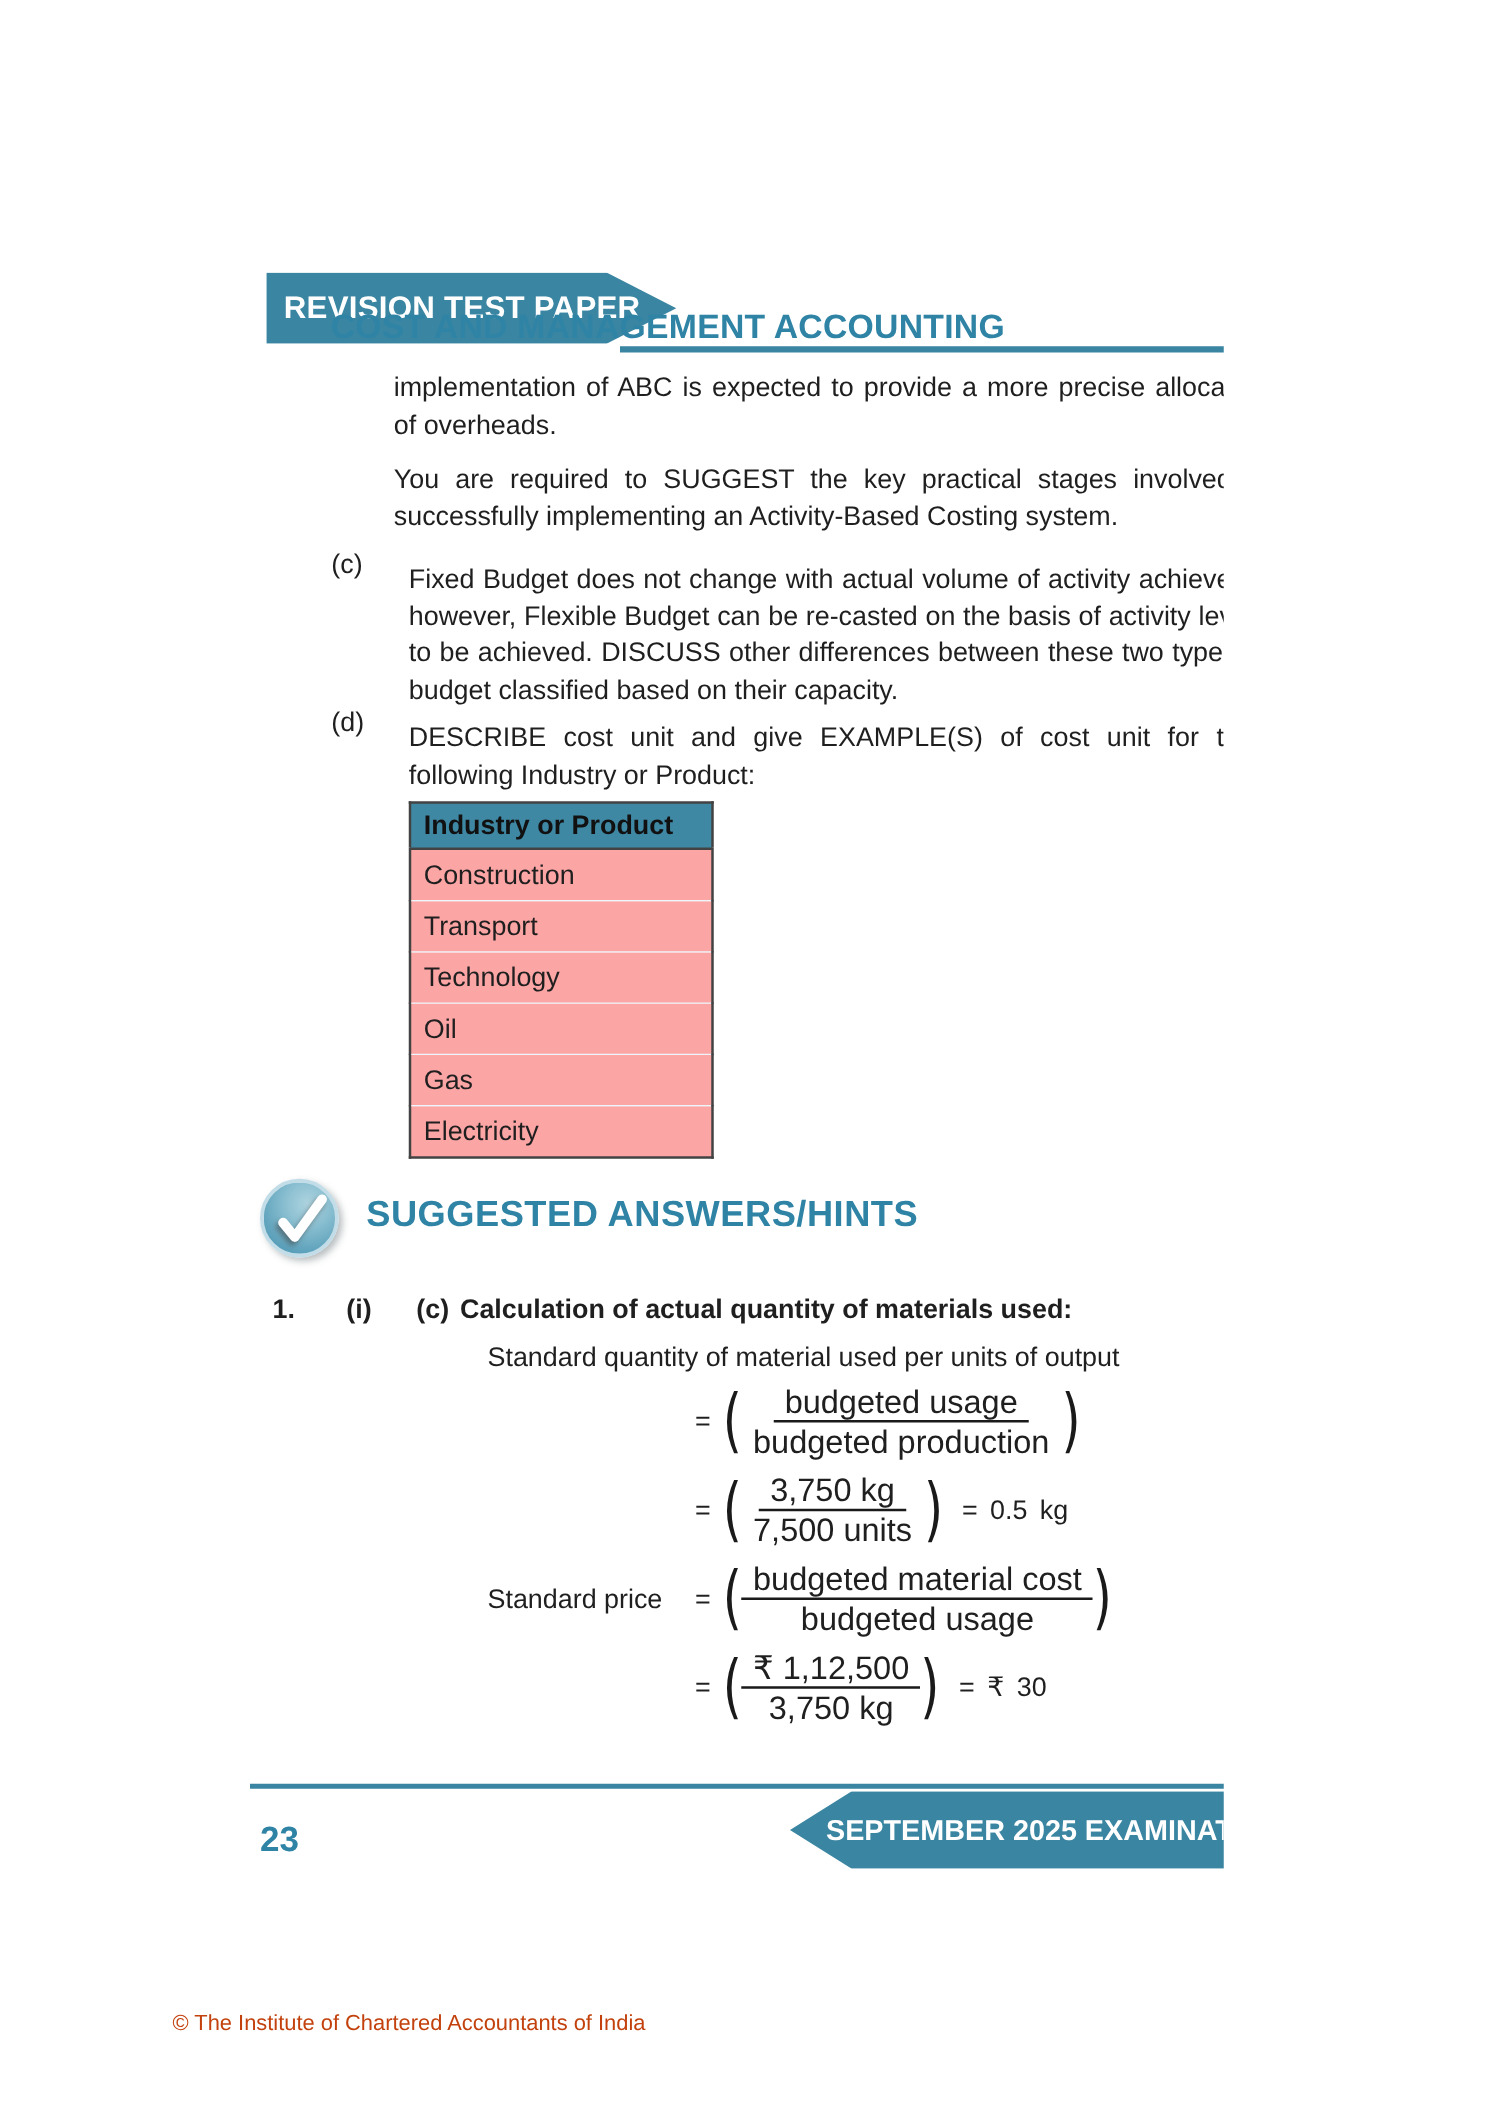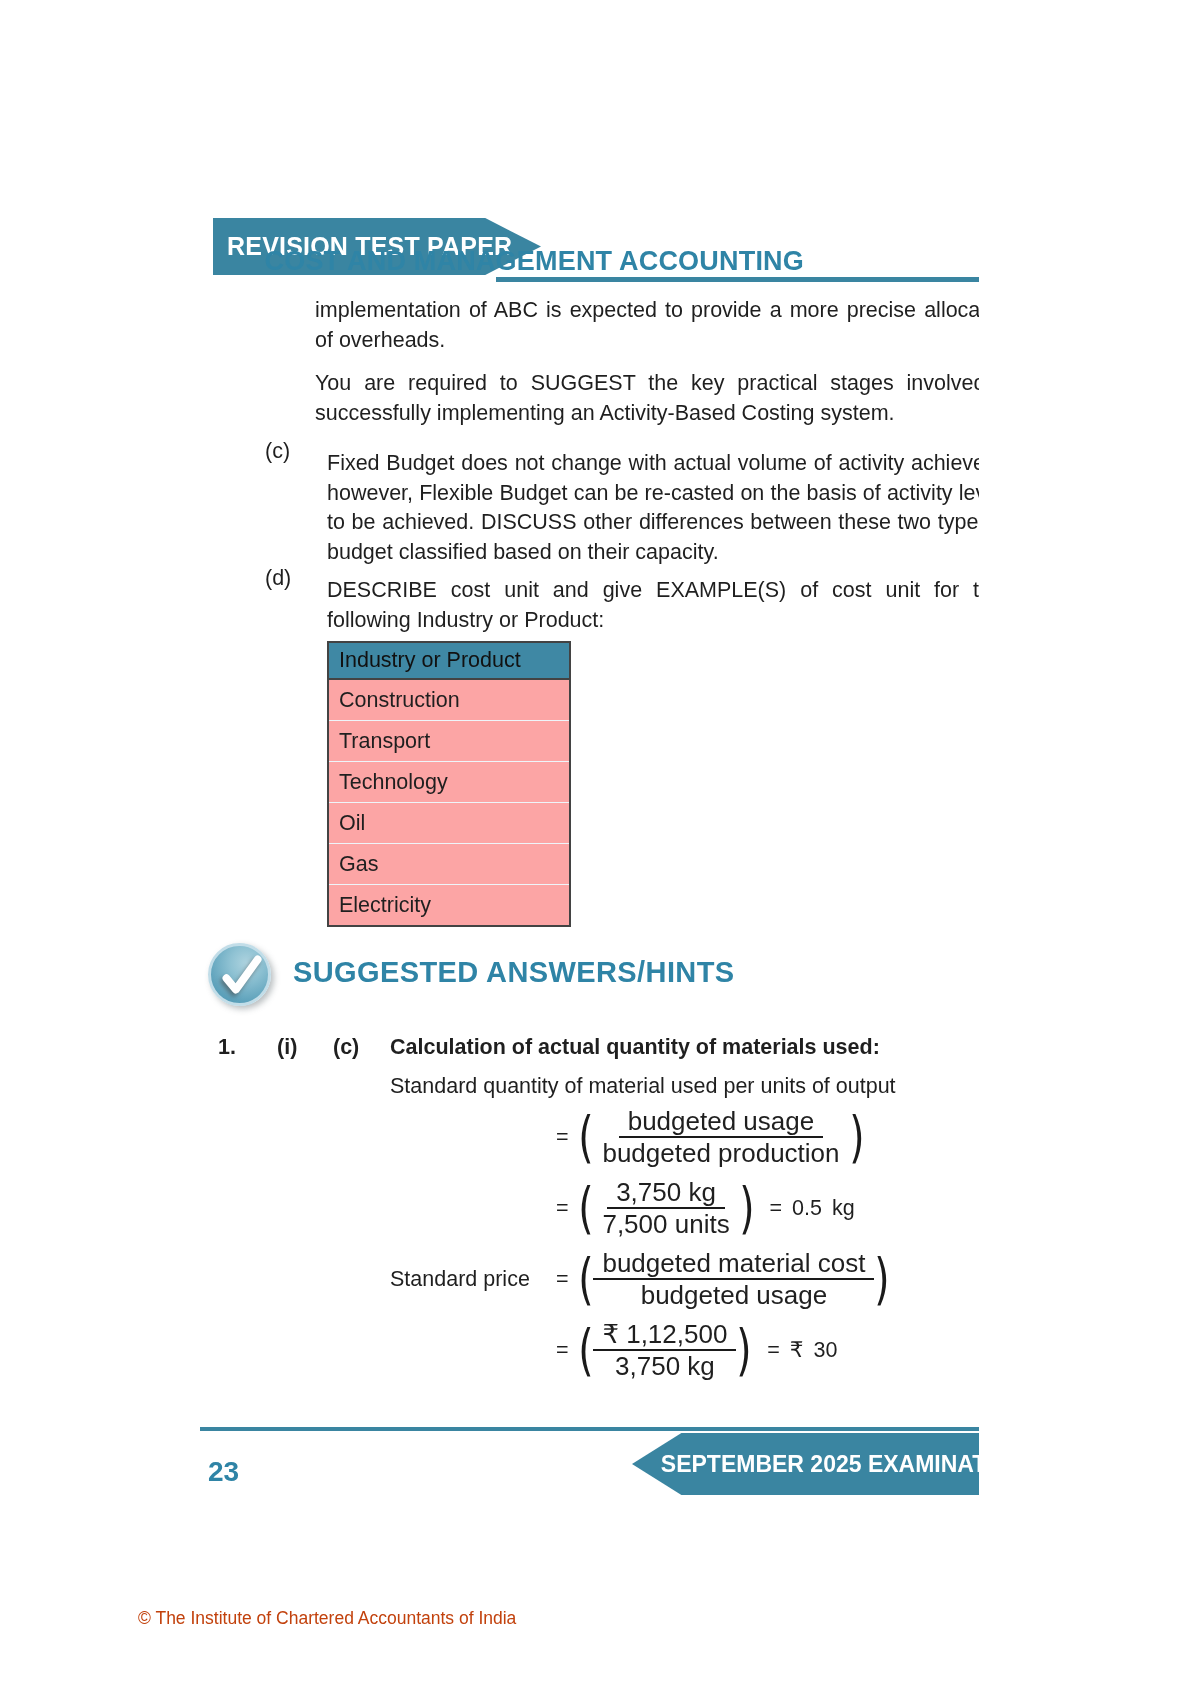--- a/index.html
+++ b/index.html
@@ -42,21 +42,21 @@
   .item-c{top:437px;}
   .item-d{top:564px;}
   .item-label{width:50px;flex:0 0 50px;font-size:21.5px;line-height:29.5px;}
   .item-text{margin:12px;width:700px;font-size:21.5px;line-height:29.5px;text-align:justify;}
   
   .industry-table{
     position:absolute;left:327px;top:641px;width:244px;
     border-collapse:collapse;border:2px solid #434343;
   }
   .industry-table th{
-    background:#3f88a4;color:#111111;font-size:21.5px;font-weight:normal;
+    background:#3f88a4;color:#111111;font-size:21.5px;font-weight:bold;
     text-align:left;padding:2px 10px;height:31px;border-bottom:2px solid #434343;
   }
   .industry-table td{
     background:#fca5a5;font-size:21.5px;color:#1f1f1f;
     padding:2px 10px;height:36px;border-bottom:1px solid #eef5fa;
   }
   
   .check-circle{
     position:absolute;left:208px;top:943px;width:63px;height:63px;border-radius:50%;
     background:radial-gradient(circle at 62% 30%, #aed3df 0%, #8fc2d3 30%, #5ba0ba 75%, #4d93ae 100%);
@@ -68,21 +68,21 @@
     filter:drop-shadow(-2px 3px 2px rgba(60,60,60,.5));}
   .answers-heading{
     position:absolute;left:293px;top:956px;margin:0;
     color:#2f84a6;font-size:29px;font-weight:bold;letter-spacing:.4px;white-space:nowrap;
   }
   
   .q-row{position:absolute;top:1035px;left:0;width:1100px;font-weight:bold;font-size:21.5px;}
   .q-row .qn{position:absolute;left:218px;}
   .q-row .qp{position:absolute;left:277px;}
   .q-row .qs{position:absolute;left:333px;}
-  .q-row .qt{position:absolute;left:390px;white-space:nowrap;}
+  .q-row .qt{position:absolute;left:368px;white-space:nowrap;}
   .std-line{position:absolute;left:390px;top:1074px;margin:0;font-size:21.5px;white-space:nowrap;}
   .equations{position:absolute;left:390px;top:1106px;width:640px;}
   .eq-row{position:relative;display:flex;align-items:center;height:62px;margin-bottom:9px;padding-left:166px;}
   .eq-label{position:absolute;left:0;font-size:21.5px;white-space:nowrap;}
   .eq-equals{font-size:21.5px;margin-right:9px;}
   .paren{
     font-family:"DejaVu Sans",sans-serif;font-size:56px;font-weight:400;
     line-height:58px;transform:scaleX(.7);color:#1a1a1a;margin:0 -3px;
   }
   .frac{display:inline-flex;flex-direction:column;align-items:center;font-size:26px;line-height:24px;}

